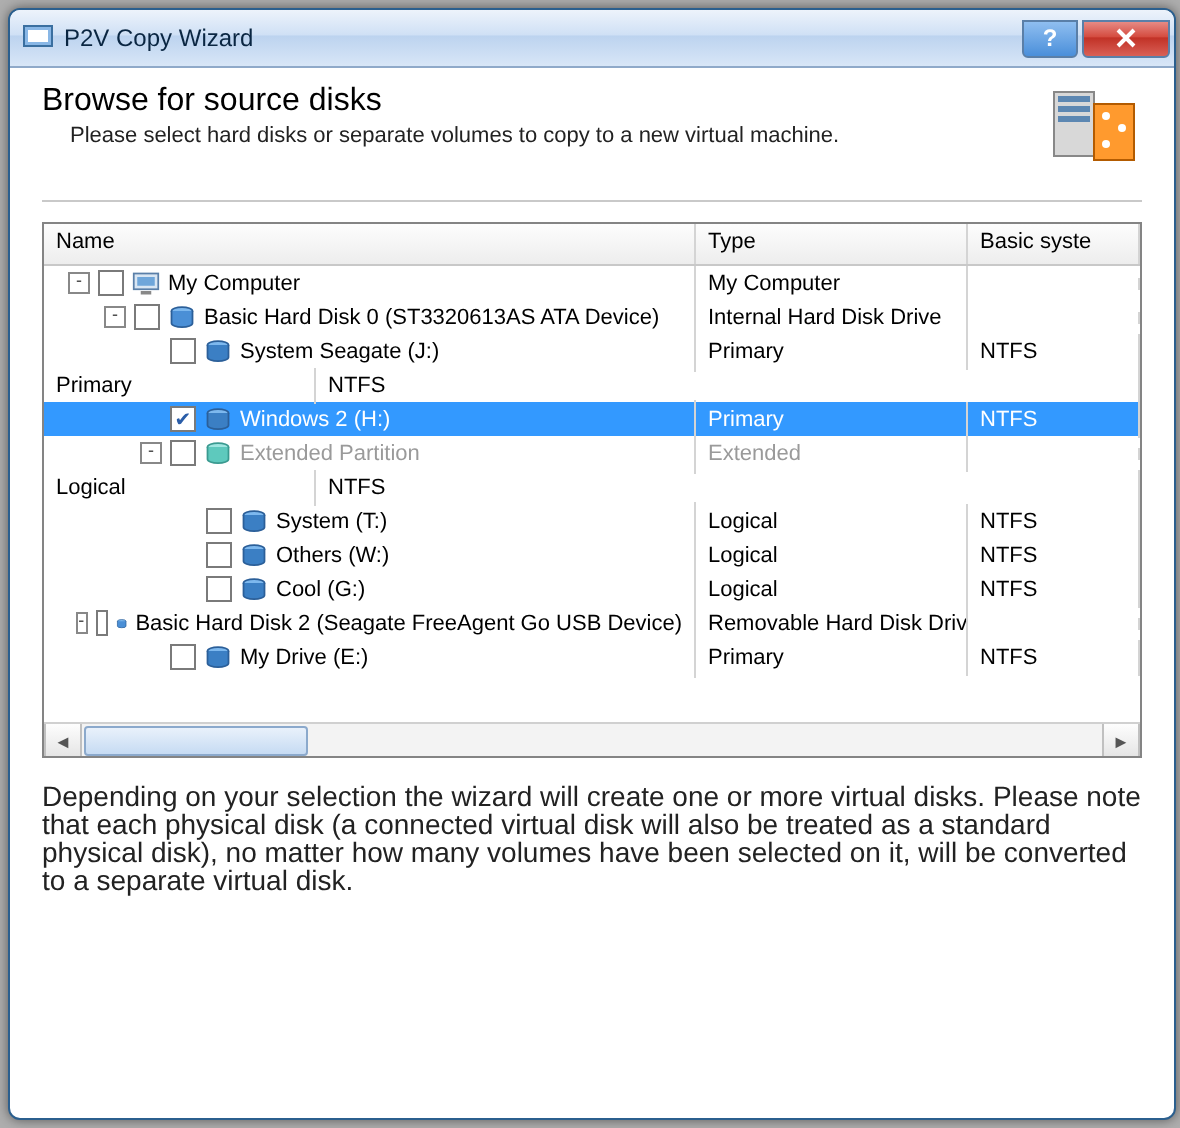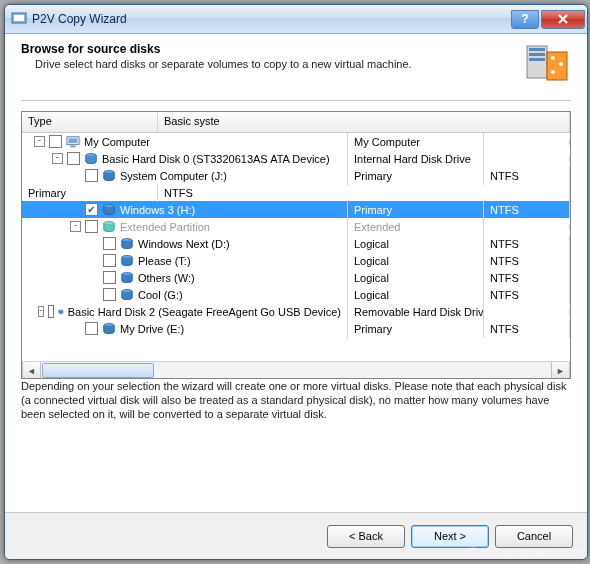--- a/index.html
+++ b/index.html
@@ -6,21 +6,21 @@
 .window{position:absolute;left:4px;top:4px;width:582px;height:554px;background:#fff;border:1px solid #2b5f8e;border-radius:6px;box-shadow:0 0 6px rgba(0,0,0,.5);overflow:hidden}
 .titlebar{height:28px;background:linear-gradient(#edf3fb,#cfe0f5 45%,#bcd3ef 46%,#d8e6f7);display:flex;align-items:center;padding:0 2px 0 6px;border-bottom:1px solid #8fa9c9}
 .title-icon{width:16px;height:16px;margin-right:5px}
 .title-text{flex:1;color:#0a2642;font-size:12px}
 .win-btn{height:19px;border:1px solid #5a7fa8;border-radius:0 0 3px 3px;margin-left:2px;display:flex;align-items:center;justify-content:center;color:#fff;font-weight:bold;font-size:12px;box-sizing:border-box}
 .help-btn{width:28px;background:linear-gradient(#8fbef0,#4a8fda)}
 .close-btn{width:44px;background:linear-gradient(#e68a84,#d44a3e 45%,#c13126 46%,#d96056)}
 .content{padding:8px 16px 0 16px}
 .hdr{display:flex;align-items:flex-start;margin-bottom:10px}
 .hdr-text{flex:1}
-.hdr-title{font-weight:bold;font-size:12px;margin-bottom:2px}
+.hdr-title{font-weight:normal;font-size:16px;margin-bottom:2px}
 .hdr-sub{margin-left:14px;font-size:11px;color:#222}
 .hdr-img{width:48px;height:48px;margin-left:8px}
 .rule{height:1px;background:#c9c9c9;margin:6px 0 10px}
 .desc{font-size:11px;color:#222;line-height:14px;margin-bottom:8px}
 .tree-box{border:1px solid #848484;width:100%;height:268px;background:#fff;overflow:hidden;box-sizing:border-box}
 .cols{display:flex;height:20px;background:linear-gradient(#fdfdfd,#ededed);border-bottom:1px solid #c8c8c8;font-size:11px}
 .col{padding:3px 6px;border-right:1px solid #d4d4d4;box-sizing:border-box;overflow:hidden;white-space:nowrap}
 .c-name{width:326px}
 .c-type{width:136px}
 .c-fs{flex:1}
@@ -30,21 +30,21 @@
 .exp{width:9px;height:9px;border:1px solid #888;font-size:9px;line-height:7px;text-align:center;margin-right:4px;color:#444;cursor:pointer}
 .sp{display:inline-block}
 .cb{width:13px;height:13px;border:1px solid #7a7a7a;background:#fff;margin-right:4px;box-sizing:border-box;display:inline-flex;align-items:center;justify-content:center;font-size:10px;color:#2a5da8;cursor:pointer}
 .ico{width:14px;height:14px;margin-right:4px}
 .row.sel{background:#3399ff;color:#fff}
 .row.dis{color:#9a9a9a}
 .hscroll{height:17px;border-top:1px solid #d0d0d0;background:#f3f3f3;display:flex;align-items:center}
 .hscroll .ar{width:17px;height:17px;background:linear-gradient(#fdfdfd,#e4e4e4);border-left:1px solid #c0c0c0;border-right:1px solid #c0c0c0;display:flex;align-items:center;justify-content:center;font-size:9px;color:#555}
 .hscroll .thumb{width:110px;height:13px;margin:0 1px;background:linear-gradient(#e9f1fb,#c6dbf3);border:1px solid #8ba9cc;border-radius:2px}
 .hscroll .track{flex:1}
-.note{font-size:11px;color:#222;line-height:14px;margin-top:0}
+.note{font-size:14px;color:#222;line-height:14px;margin-top:12px}
 .btnbar{position:absolute;left:0;right:0;bottom:0;height:46px;border-top:1px solid #c9c9c9;background:#f0f0f0;display:flex;align-items:center;justify-content:flex-end;padding-right:14px;gap:6px}
 .btn{min-width:78px;height:23px;border:1px solid #707070;background:linear-gradient(#fdfdfd,#e6e6e6);border-radius:3px;font-size:11px;cursor:pointer;padding:0 10px}
 .btn.primary{border:1px solid #3c7fb1;box-shadow:0 0 0 1px #a3d0f2 inset;background:linear-gradient(#f5fafe,#d6ecfb)}
 .watermark{position:absolute;right:10px;bottom:4px;color:rgba(255,255,255,.5);font-size:13px;font-style:italic}
 </style>
 </head>
 <body>
 
 <div class="window">
   <div class="titlebar">
@@ -58,37 +58,38 @@
       <svg width="10" height="10" viewBox="0 0 10 10">
           <path d="M1 1 L9 9 M9 1 L1 9" stroke="#fff" stroke-width="2"></path>
         </svg>
     </div>
   </div>
 
   <div class="content">
     <div class="hdr">
       <div class="hdr-text">
         <div class="hdr-title">Browse for source disks</div>
-        <div class="hdr-sub">Drive select hard disks or separate volumes to copy to a new virtual machine.</div>
+        <div class="hdr-sub">Please select hard disks or separate volumes to copy to a new virtual machine.</div>
       </div>
       <svg class="hdr-img" viewBox="0 0 48 48">
         <rect x="4" y="4" width="20" height="32" fill="#d8d8d8" stroke="#888"></rect>
         <rect x="6" y="6" width="16" height="3" fill="#5c87b2"></rect>
           <rect x="6" y="11" width="16" height="3" fill="#5c87b2"></rect>
           <rect x="6" y="16" width="16" height="3" fill="#5c87b2"></rect>
         <rect x="24" y="10" width="20" height="28" fill="#ff9a2e" stroke="#b35b00"></rect>
         <circle cx="30" cy="16" r="2" fill="#fff"></circle>
           <circle cx="38" cy="22" r="2" fill="#fff"></circle>
           <circle cx="30" cy="30" r="2" fill="#fff"></circle>
       </svg>
     </div>
     <div class="rule"></div>
 
     <div class="tree-box">
       <div class="cols">
+        <div class="col c-name">Name</div>
         <div class="col c-type">Type</div>
         <div class="col c-fs">Basic syste</div>
       </div>
       <div class="tree-body" id="tree-body">
           <div class="row">
             <div class="col c-name">
               <span class="sp" style="width:6px"></span>
               <span class="exp">-</span>
               <span class="cb"></span>
               <svg class="ico" viewBox="0 0 16 16">
@@ -117,81 +118,71 @@
           </div>
           <div class="row">
             <div class="col c-name">
               <span class="sp" style="width:42px"></span>
               <span class="sp" style="width:15px"></span>
               <span class="cb"></span>
               <svg class="ico" viewBox="0 0 16 16">
                 <ellipse cx="8" cy="4" rx="6" ry="2.2" fill="#7db8ee" stroke="#2b5f99"></ellipse>
                 <path d="M2 4 v7 a6 2.2 0 0 0 12 0 v-7" fill="#3b7fc4" stroke="#2b5f99"></path>
               </svg>
-              <span>System Computer (J:)</span>
+              <span>System Seagate (J:)</span>
             </div>
             <div class="col c-type">Primary</div>
             <div class="col c-fs">NTFS</div>
           </div>
           <div class="row">
             <div class="col c-type">Primary</div>
             <div class="col c-fs">NTFS</div>
           </div>
           <div class="row sel">
             <div class="col c-name">
               <span class="sp" style="width:42px"></span>
               <span class="sp" style="width:15px"></span>
               <span class="cb">✔</span>
               <svg class="ico" viewBox="0 0 16 16">
                 <ellipse cx="8" cy="4" rx="6" ry="2.2" fill="#7db8ee" stroke="#2b5f99"></ellipse>
                 <path d="M2 4 v7 a6 2.2 0 0 0 12 0 v-7" fill="#3b7fc4" stroke="#2b5f99"></path>
               </svg>
-              <span>Windows 3 (H:)</span>
+              <span>Windows 2 (H:)</span>
             </div>
             <div class="col c-type">Primary</div>
             <div class="col c-fs">NTFS</div>
           </div>
           <div class="row dis">
             <div class="col c-name">
               <span class="sp" style="width:42px"></span>
               <span class="exp">-</span>
               <span class="cb"></span>
               <svg class="ico" viewBox="0 0 16 16">
                 <ellipse cx="8" cy="4" rx="6" ry="2.2" fill="#9fe6e0" stroke="#3a9a90"></ellipse>
                 <path d="M2 4 v7 a6 2.2 0 0 0 12 0 v-7" fill="#5ec9bd" stroke="#3a9a90"></path>
               </svg>
               <span>Extended Partition</span>
             </div>
             <div class="col c-type">Extended</div>
             <div class="col c-fs"></div>
           </div>
           <div class="row">
+            <div class="col c-type">Logical</div>
+            <div class="col c-fs">NTFS</div>
+          </div>
+          <div class="row">
             <div class="col c-name">
               <span class="sp" style="width:60px"></span>
               <span class="sp" style="width:15px"></span>
               <span class="cb"></span>
               <svg class="ico" viewBox="0 0 16 16">
                 <ellipse cx="8" cy="4" rx="6" ry="2.2" fill="#7db8ee" stroke="#2b5f99"></ellipse>
                 <path d="M2 4 v7 a6 2.2 0 0 0 12 0 v-7" fill="#3b7fc4" stroke="#2b5f99"></path>
               </svg>
-              <span>Windows Next (D:)</span>
-            </div>
-            <div class="col c-type">Logical</div>
-            <div class="col c-fs">NTFS</div>
-          </div>
-          <div class="row">
-            <div class="col c-name">
-              <span class="sp" style="width:60px"></span>
-              <span class="sp" style="width:15px"></span>
-              <span class="cb"></span>
-              <svg class="ico" viewBox="0 0 16 16">
-                <ellipse cx="8" cy="4" rx="6" ry="2.2" fill="#7db8ee" stroke="#2b5f99"></ellipse>
-                <path d="M2 4 v7 a6 2.2 0 0 0 12 0 v-7" fill="#3b7fc4" stroke="#2b5f99"></path>
-              </svg>
-              <span>Please (T:)</span>
+              <span>System (T:)</span>
             </div>
             <div class="col c-type">Logical</div>
             <div class="col c-fs">NTFS</div>
           </div>
           <div class="row">
             <div class="col c-name">
               <span class="sp" style="width:60px"></span>
               <span class="sp" style="width:15px"></span>
               <span class="cb"></span>
               <svg class="ico" viewBox="0 0 16 16">
@@ -250,19 +241,14 @@
         <div class="ar">◄</div>
         <div class="thumb"></div>
         <div class="track"></div>
         <div class="ar">►</div>
       </div>
     </div>
 
     <div class="note">Depending on your selection the wizard will create one or more virtual disks. Please note that each physical disk (a connected virtual disk will also be treated as a standard physical disk), no matter how many volumes have been selected on it, will be converted to a separate virtual disk.</div>
   </div>
 
-  <div class="btnbar">
-    <button class="btn">&lt; Back</button>
-    <button class="btn primary">Next &gt;</button>
-    <button class="btn">Cancel</button>
-  </div>
 </div>
 <div class="watermark">© intowindows.com</div>
 
 </body></html>

